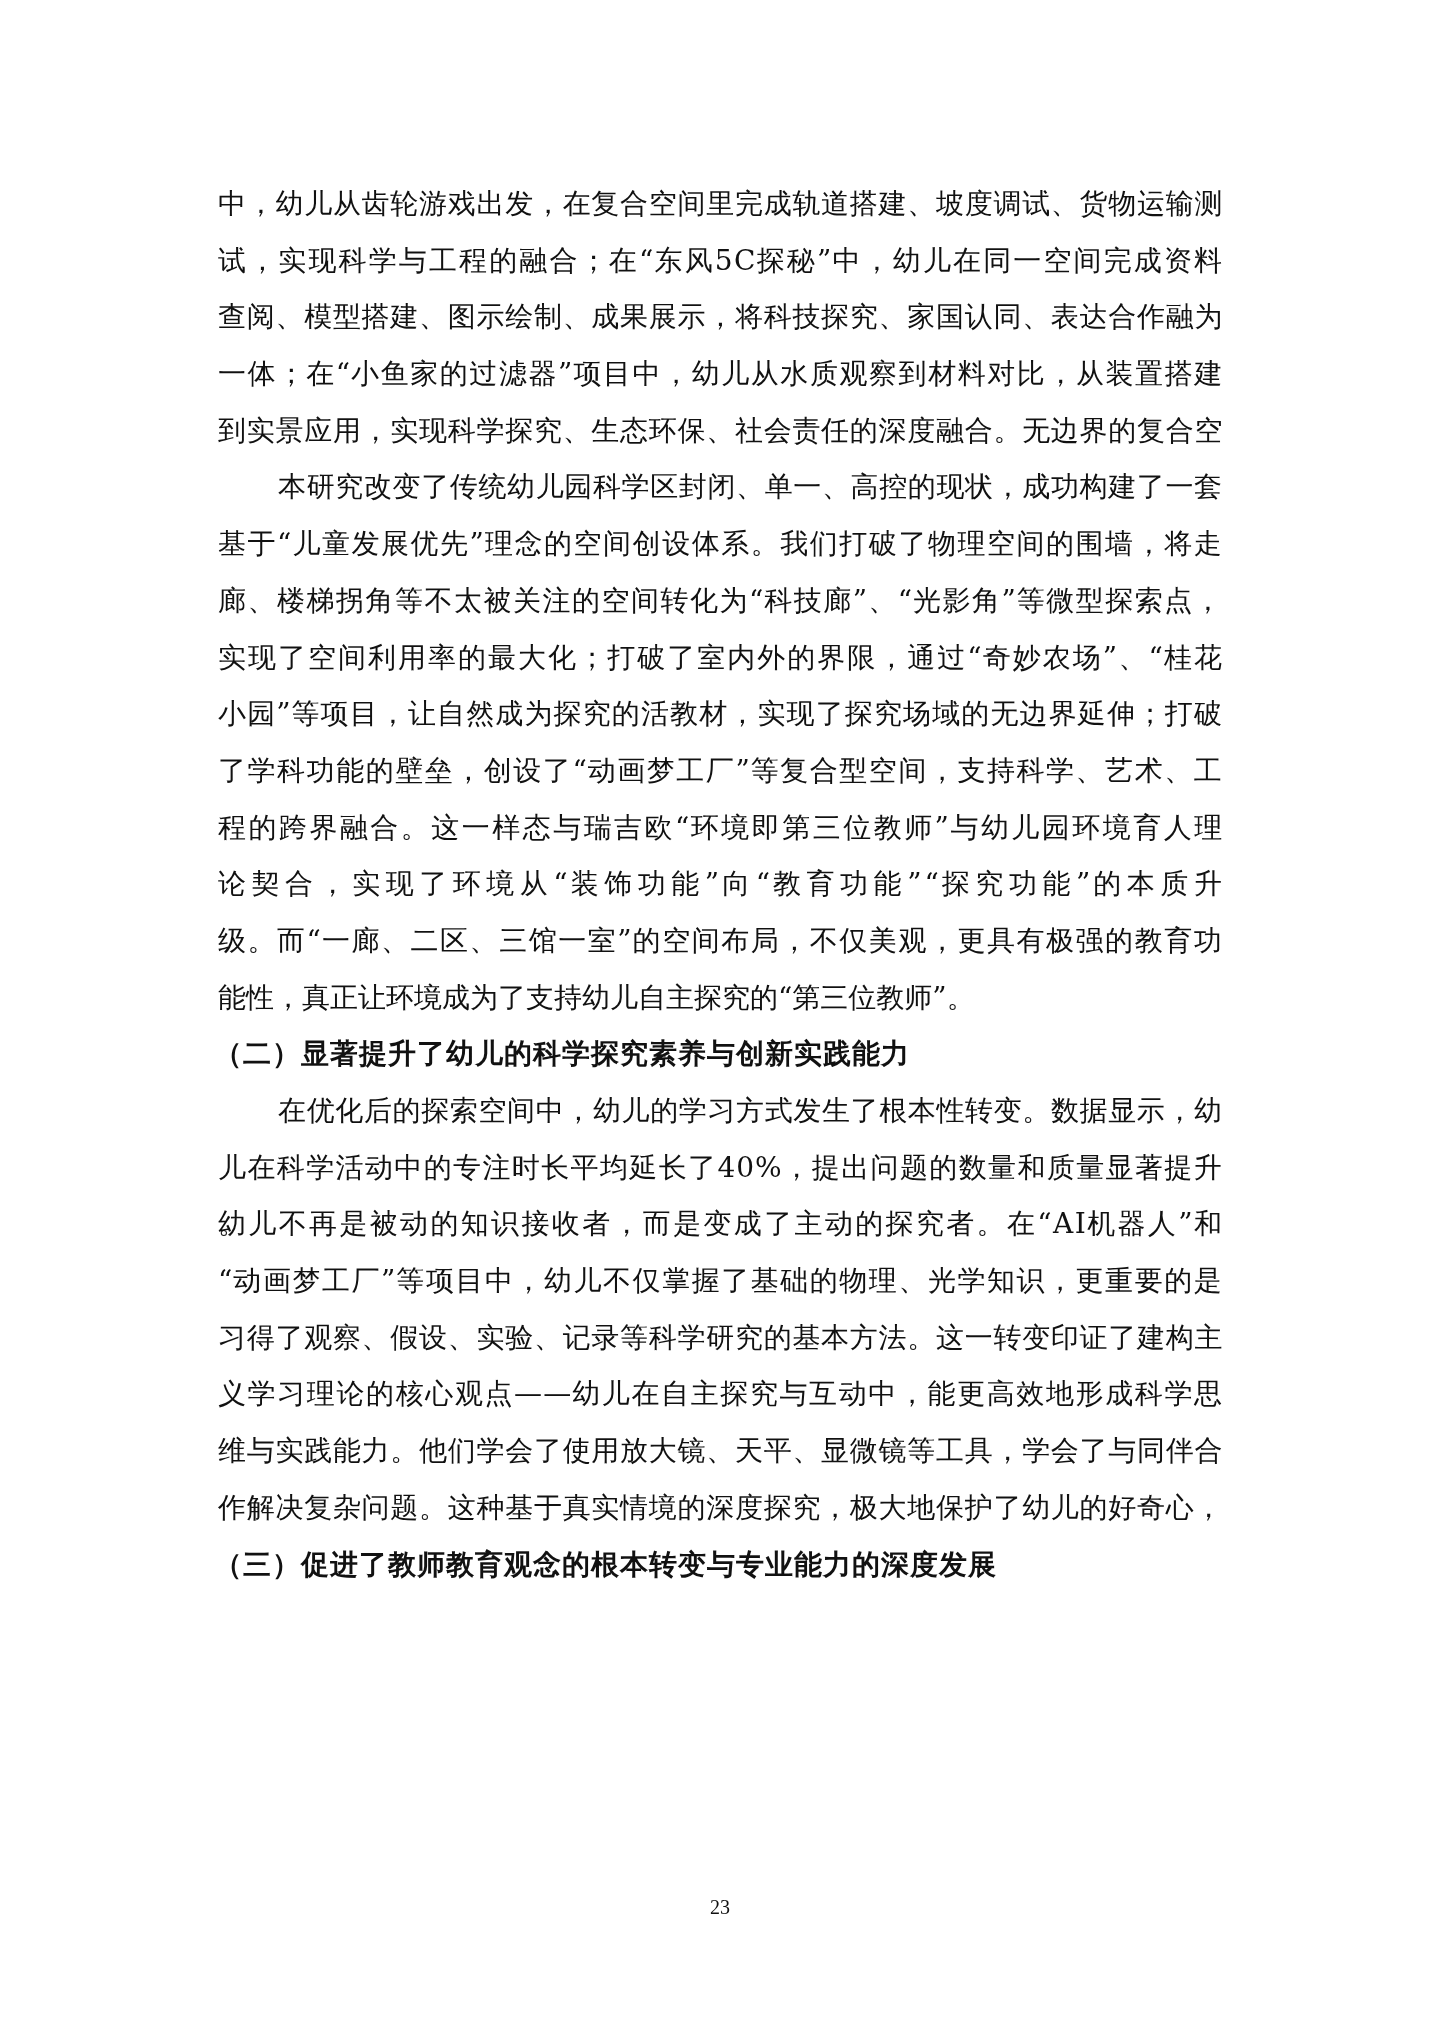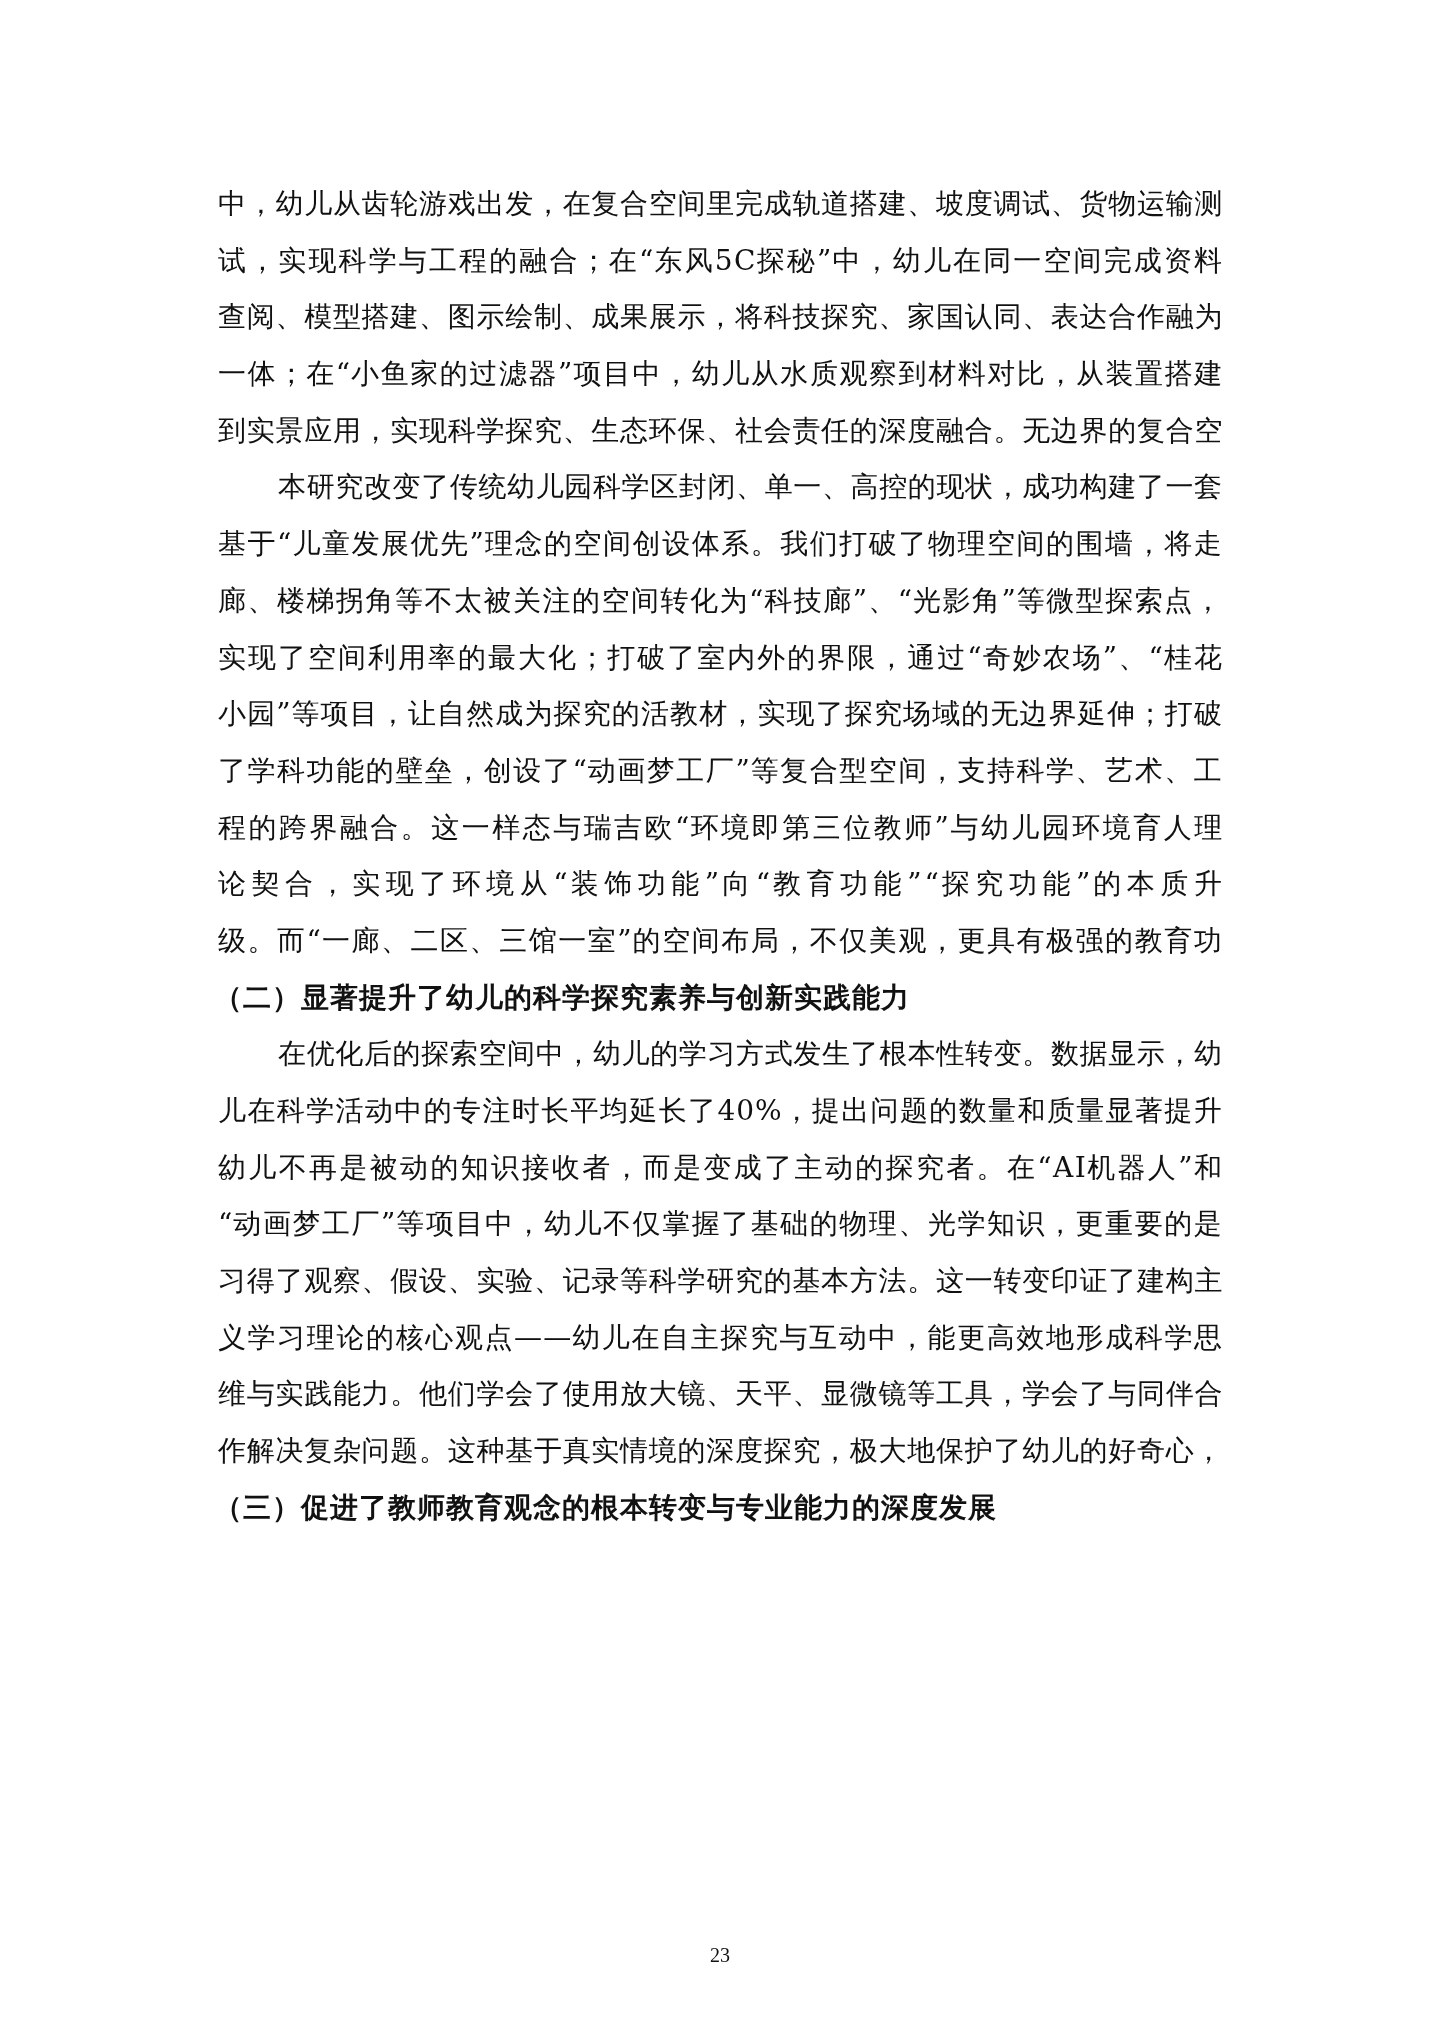--- a/index.html
+++ b/index.html
@@ -49,21 +49,20 @@
     }
     .page-number {
       position: absolute;
       top: 1896px;
       left: 0;
       width: 1440px;
       text-align: center;
       font-family: "Liberation Serif", "DejaVu Serif", serif;
       font-size: 20px;
       color: #111111;
-      margin-top: 48px;
     }
   </style>
 </head>
 <body>
 
 <div class="page">
 
   <div class="paragraph">
     <div class="line" style="white-space: normal; word-spacing: -0.3em;"><span>中</span> <span>，</span> <span>幼</span> <span>儿</span> <span>从</span> <span>齿</span> <span>轮</span> <span>游</span> <span>戏</span> <span>出</span> <span>发</span> <span>，</span> <span>在</span> <span>复</span> <span>合</span> <span>空</span> <span>间</span> <span>里</span> <span>完</span> <span>成</span> <span>轨</span> <span>道</span> <span>搭</span> <span>建</span> <span>、</span> <span>坡</span> <span>度</span> <span>调</span> <span>试</span> <span>、</span> <span>货</span> <span>物</span> <span>运</span> <span>输</span> <span>测</span></div>
     <div class="line" style="white-space: normal; word-spacing: -0.3em;"><span>试</span> <span>，</span> <span>实</span> <span>现</span> <span>科</span> <span>学</span> <span>与</span> <span>工</span> <span>程</span> <span>的</span> <span>融</span> <span>合</span> <span>；</span> <span>在</span> <span>“</span> <span>东</span> <span>风</span> <span> </span> <span>5</span> <span>C</span> <span> </span> <span>探</span> <span>秘</span> <span>”</span> <span>中</span> <span>，</span> <span>幼</span> <span>儿</span> <span>在</span> <span>同</span> <span>一</span> <span>空</span> <span>间</span> <span>完</span> <span>成</span> <span>资</span> <span>料</span></div>
@@ -76,20 +75,21 @@
   <div class="paragraph">
     <div class="line indent" style="white-space: normal; word-spacing: -0.3em;"><span>本</span> <span>研</span> <span>究</span> <span>改</span> <span>变</span> <span>了</span> <span>传</span> <span>统</span> <span>幼</span> <span>儿</span> <span>园</span> <span>科</span> <span>学</span> <span>区</span> <span>封</span> <span>闭</span> <span>、</span> <span>单</span> <span>一</span> <span>、</span> <span>高</span> <span>控</span> <span>的</span> <span>现</span> <span>状</span> <span>，</span> <span>成</span> <span>功</span> <span>构</span> <span>建</span> <span>了</span> <span>一</span> <span>套</span></div>
     <div class="line" style="white-space: normal; word-spacing: -0.3em;"><span>基</span> <span>于</span> <span>“</span> <span>儿</span> <span>童</span> <span>发</span> <span>展</span> <span>优</span> <span>先</span> <span>”</span> <span>理</span> <span>念</span> <span>的</span> <span>空</span> <span>间</span> <span>创</span> <span>设</span> <span>体</span> <span>系</span> <span>。</span> <span>我</span> <span>们</span> <span>打</span> <span>破</span> <span>了</span> <span>物</span> <span>理</span> <span>空</span> <span>间</span> <span>的</span> <span>围</span> <span>墙</span> <span>，</span> <span>将</span> <span>走</span></div>
     <div class="line" style="white-space: normal; word-spacing: -0.3em;"><span>廊</span> <span>、</span> <span>楼</span> <span>梯</span> <span>拐</span> <span>角</span> <span>等</span> <span>不</span> <span>太</span> <span>被</span> <span>关</span> <span>注</span> <span>的</span> <span>空</span> <span>间</span> <span>转</span> <span>化</span> <span>为</span> <span>“</span> <span>科</span> <span>技</span> <span>廊</span> <span>”</span> <span>、</span> <span>“</span> <span>光</span> <span>影</span> <span>角</span> <span>”</span> <span>等</span> <span>微</span> <span>型</span> <span>探</span> <span>索</span> <span>点</span> <span>，</span></div>
     <div class="line" style="white-space: normal; word-spacing: -0.3em;"><span>实</span> <span>现</span> <span>了</span> <span>空</span> <span>间</span> <span>利</span> <span>用</span> <span>率</span> <span>的</span> <span>最</span> <span>大</span> <span>化</span> <span>；</span> <span>打</span> <span>破</span> <span>了</span> <span>室</span> <span>内</span> <span>外</span> <span>的</span> <span>界</span> <span>限</span> <span>，</span> <span>通</span> <span>过</span> <span>“</span> <span>奇</span> <span>妙</span> <span>农</span> <span>场</span> <span>”</span> <span>、</span> <span>“</span> <span>桂</span> <span>花</span></div>
     <div class="line" style="white-space: normal; word-spacing: -0.3em;"><span>小</span> <span>园</span> <span>”</span> <span>等</span> <span>项</span> <span>目</span> <span>，</span> <span>让</span> <span>自</span> <span>然</span> <span>成</span> <span>为</span> <span>探</span> <span>究</span> <span>的</span> <span>活</span> <span>教</span> <span>材</span> <span>，</span> <span>实</span> <span>现</span> <span>了</span> <span>探</span> <span>究</span> <span>场</span> <span>域</span> <span>的</span> <span>无</span> <span>边</span> <span>界</span> <span>延</span> <span>伸</span> <span>；</span> <span>打</span> <span>破</span></div>
     <div class="line" style="white-space: normal; word-spacing: -0.3em;"><span>了</span> <span>学</span> <span>科</span> <span>功</span> <span>能</span> <span>的</span> <span>壁</span> <span>垒</span> <span>，</span> <span>创</span> <span>设</span> <span>了</span> <span>“</span> <span>动</span> <span>画</span> <span>梦</span> <span>工</span> <span>厂</span> <span>”</span> <span>等</span> <span>复</span> <span>合</span> <span>型</span> <span>空</span> <span>间</span> <span>，</span> <span>支</span> <span>持</span> <span>科</span> <span>学</span> <span>、</span> <span>艺</span> <span>术</span> <span>、</span> <span>工</span></div>
     <div class="line" style="white-space: normal; word-spacing: -0.3em;"><span>程</span> <span>的</span> <span>跨</span> <span>界</span> <span>融</span> <span>合</span> <span>。</span> <span>这</span> <span>一</span> <span>样</span> <span>态</span> <span>与</span> <span>瑞</span> <span>吉</span> <span>欧</span> <span> </span> <span>“</span> <span>环</span> <span>境</span> <span>即</span> <span>第</span> <span>三</span> <span>位</span> <span>教</span> <span>师</span> <span>”</span> <span>与</span> <span>幼</span> <span>儿</span> <span>园</span> <span>环</span> <span>境</span> <span>育</span> <span>人</span> <span>理</span></div>
     <div class="line" style="white-space: normal; word-spacing: -0.3em;"><span>论</span> <span>契</span> <span>合</span> <span>，</span> <span>实</span> <span>现</span> <span>了</span> <span>环</span> <span>境</span> <span>从</span> <span> </span> <span>“</span> <span>装</span> <span>饰</span> <span>功</span> <span>能</span> <span>”</span> <span> </span> <span>向</span> <span> </span> <span>“</span> <span>教</span> <span>育</span> <span>功</span> <span>能</span> <span>”</span> <span>“</span> <span>探</span> <span>究</span> <span>功</span> <span>能</span> <span>”</span> <span> </span> <span>的</span> <span>本</span> <span>质</span> <span>升</span></div>
     <div class="line" style="white-space: normal; word-spacing: -0.3em;"><span>级</span> <span>。</span> <span>而</span> <span>“</span> <span>一</span> <span>廊</span> <span>、</span> <span>二</span> <span>区</span> <span>、</span> <span>三</span> <span>馆</span> <span>一</span> <span>室</span> <span>”</span> <span>的</span> <span>空</span> <span>间</span> <span>布</span> <span>局</span> <span>，</span> <span>不</span> <span>仅</span> <span>美</span> <span>观</span> <span>，</span> <span>更</span> <span>具</span> <span>有</span> <span>极</span> <span>强</span> <span>的</span> <span>教</span> <span>育</span> <span>功</span></div>
+    <div class="line last">能性，真正让环境成为了支持幼儿自主探究的“第三位教师”。</div>
   </div>
 
   <div class="line heading sub">（二）显著提升了幼儿的科学探究素养与创新实践能力</div>
   <div class="paragraph">
     <div class="line indent" style="white-space: normal; word-spacing: -0.3em;"><span>在</span> <span>优</span> <span>化</span> <span>后</span> <span>的</span> <span>探</span> <span>索</span> <span>空</span> <span>间</span> <span>中</span> <span>，</span> <span>幼</span> <span>儿</span> <span>的</span> <span>学</span> <span>习</span> <span>方</span> <span>式</span> <span>发</span> <span>生</span> <span>了</span> <span>根</span> <span>本</span> <span>性</span> <span>转</span> <span>变</span> <span>。</span> <span>数</span> <span>据</span> <span>显</span> <span>示</span> <span>，</span> <span>幼</span></div>
     <div class="line" style="white-space: normal; word-spacing: -0.3em;"><span>儿</span> <span>在</span> <span>科</span> <span>学</span> <span>活</span> <span>动</span> <span>中</span> <span>的</span> <span>专</span> <span>注</span> <span>时</span> <span>长</span> <span>平</span> <span>均</span> <span>延</span> <span>长</span> <span>了</span> <span> </span> <span>4</span> <span>0</span> <span>%</span> <span>，</span> <span>提</span> <span>出</span> <span>问</span> <span>题</span> <span>的</span> <span>数</span> <span>量</span> <span>和</span> <span>质</span> <span>量</span> <span>显</span> <span>著</span> <span>提</span> <span>升</span> <span>。</span></div>
     <div class="line" style="white-space: normal; word-spacing: -0.3em;"><span>幼</span> <span>儿</span> <span>不</span> <span>再</span> <span>是</span> <span>被</span> <span>动</span> <span>的</span> <span>知</span> <span>识</span> <span>接</span> <span>收</span> <span>者</span> <span>，</span> <span>而</span> <span>是</span> <span>变</span> <span>成</span> <span>了</span> <span>主</span> <span>动</span> <span>的</span> <span>探</span> <span>究</span> <span>者</span> <span>。</span> <span>在</span> <span>“</span> <span>A</span> <span>I</span> <span> </span> <span>机</span> <span>器</span> <span>人</span> <span>”</span> <span>和</span></div>
     <div class="line" style="white-space: normal; word-spacing: -0.3em;"><span>“</span> <span>动</span> <span>画</span> <span>梦</span> <span>工</span> <span>厂</span> <span>”</span> <span>等</span> <span>项</span> <span>目</span> <span>中</span> <span>，</span> <span>幼</span> <span>儿</span> <span>不</span> <span>仅</span> <span>掌</span> <span>握</span> <span>了</span> <span>基</span> <span>础</span> <span>的</span> <span>物</span> <span>理</span> <span>、</span> <span>光</span> <span>学</span> <span>知</span> <span>识</span> <span>，</span> <span>更</span> <span>重</span> <span>要</span> <span>的</span> <span>是</span></div>
     <div class="line" style="white-space: normal; word-spacing: -0.3em;"><span>习</span> <span>得</span> <span>了</span> <span>观</span> <span>察</span> <span>、</span> <span>假</span> <span>设</span> <span>、</span> <span>实</span> <span>验</span> <span>、</span> <span>记</span> <span>录</span> <span>等</span> <span>科</span> <span>学</span> <span>研</span> <span>究</span> <span>的</span> <span>基</span> <span>本</span> <span>方</span> <span>法</span> <span>。</span> <span>这</span> <span>一</span> <span>转</span> <span>变</span> <span>印</span> <span>证</span> <span>了</span> <span>建</span> <span>构</span> <span>主</span></div>
     <div class="line" style="white-space: normal; word-spacing: -0.3em;"><span>义</span> <span>学</span> <span>习</span> <span>理</span> <span>论</span> <span>的</span> <span>核</span> <span>心</span> <span>观</span> <span>点</span> <span> </span> <span>—</span> <span>—</span> <span> </span> <span>幼</span> <span>儿</span> <span>在</span> <span>自</span> <span>主</span> <span>探</span> <span>究</span> <span>与</span> <span>互</span> <span>动</span> <span>中</span> <span>，</span> <span>能</span> <span>更</span> <span>高</span> <span>效</span> <span>地</span> <span>形</span> <span>成</span> <span>科</span> <span>学</span> <span>思</span></div>

